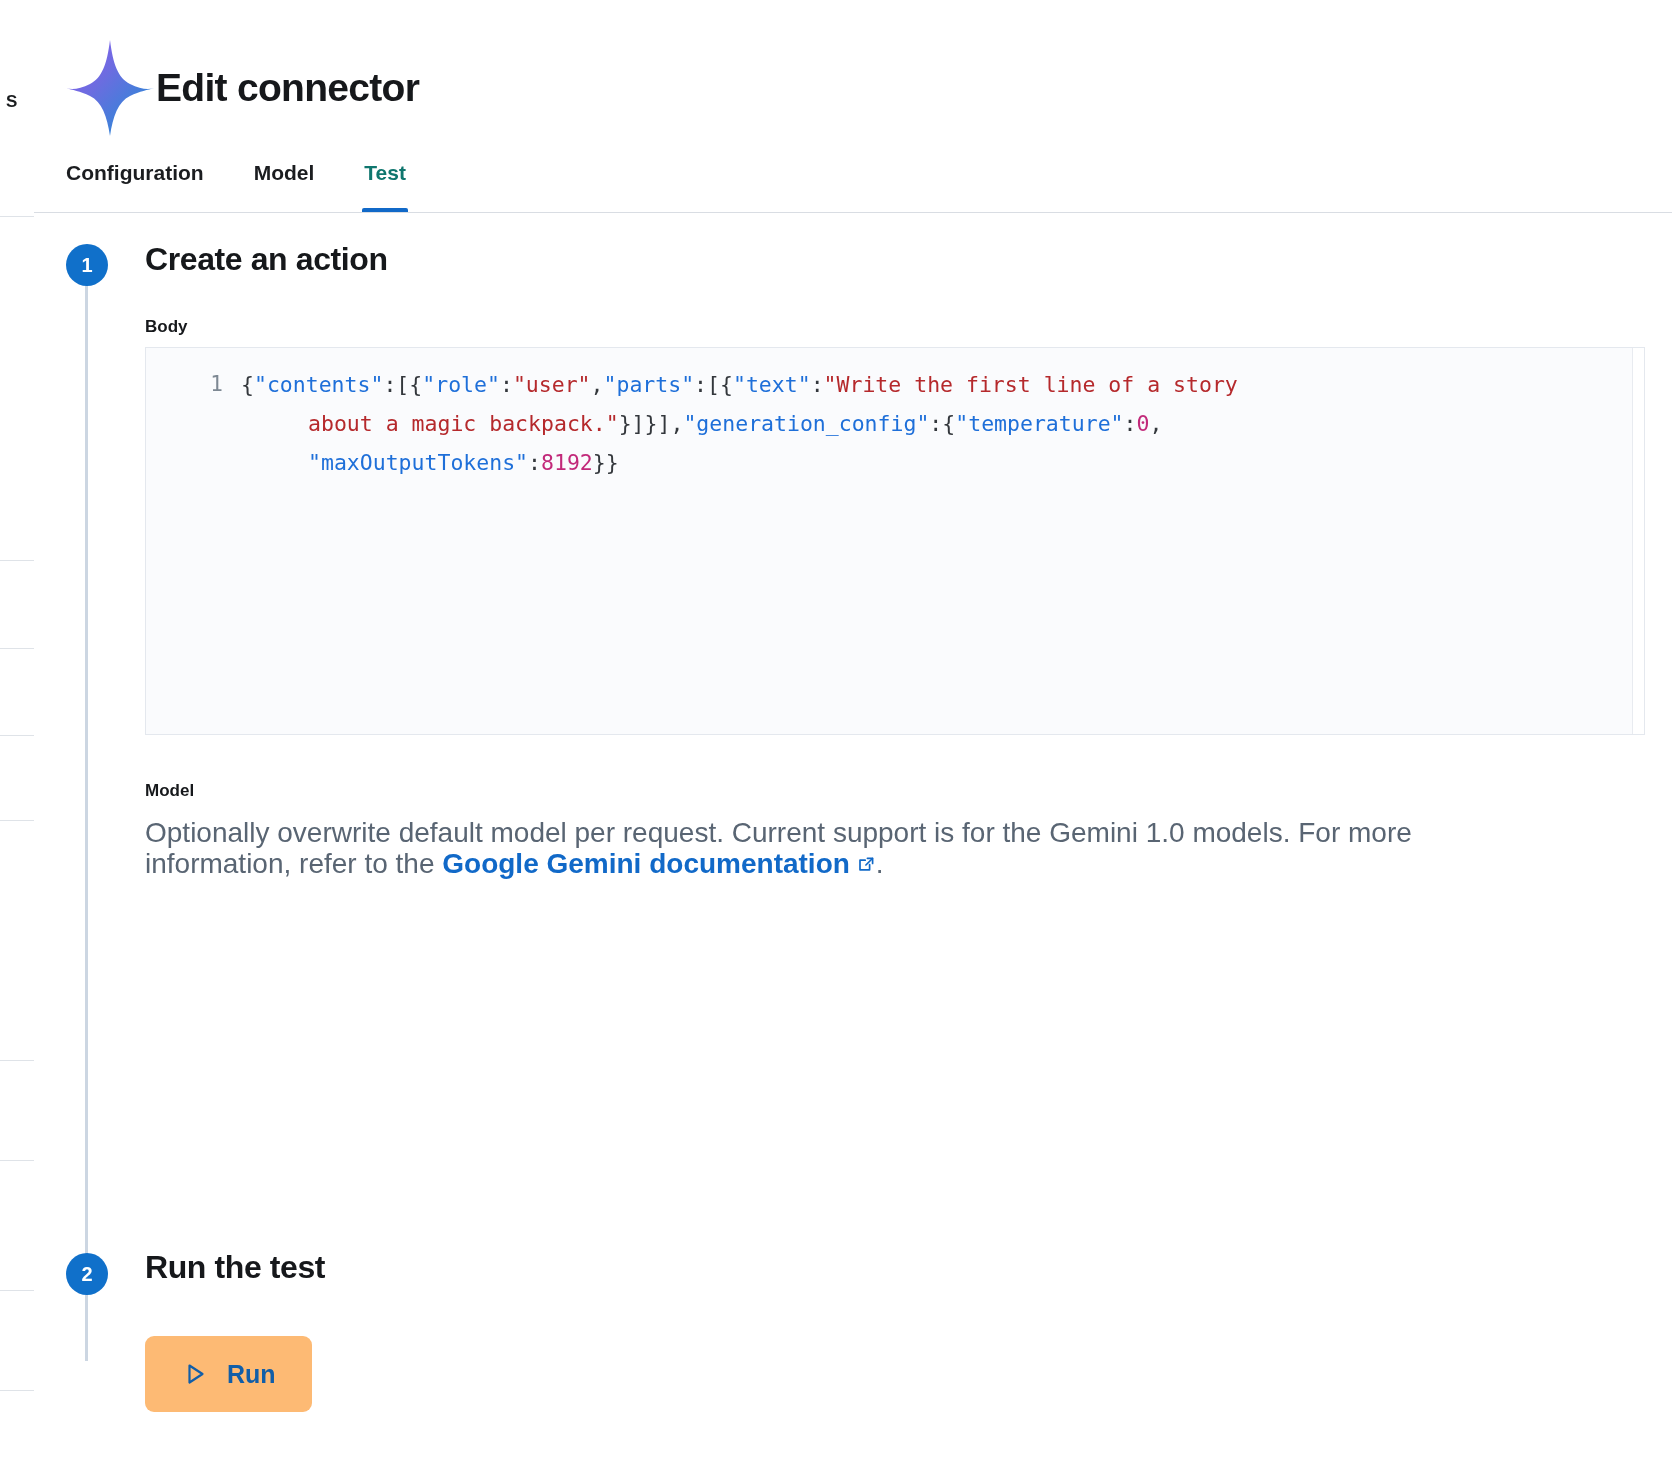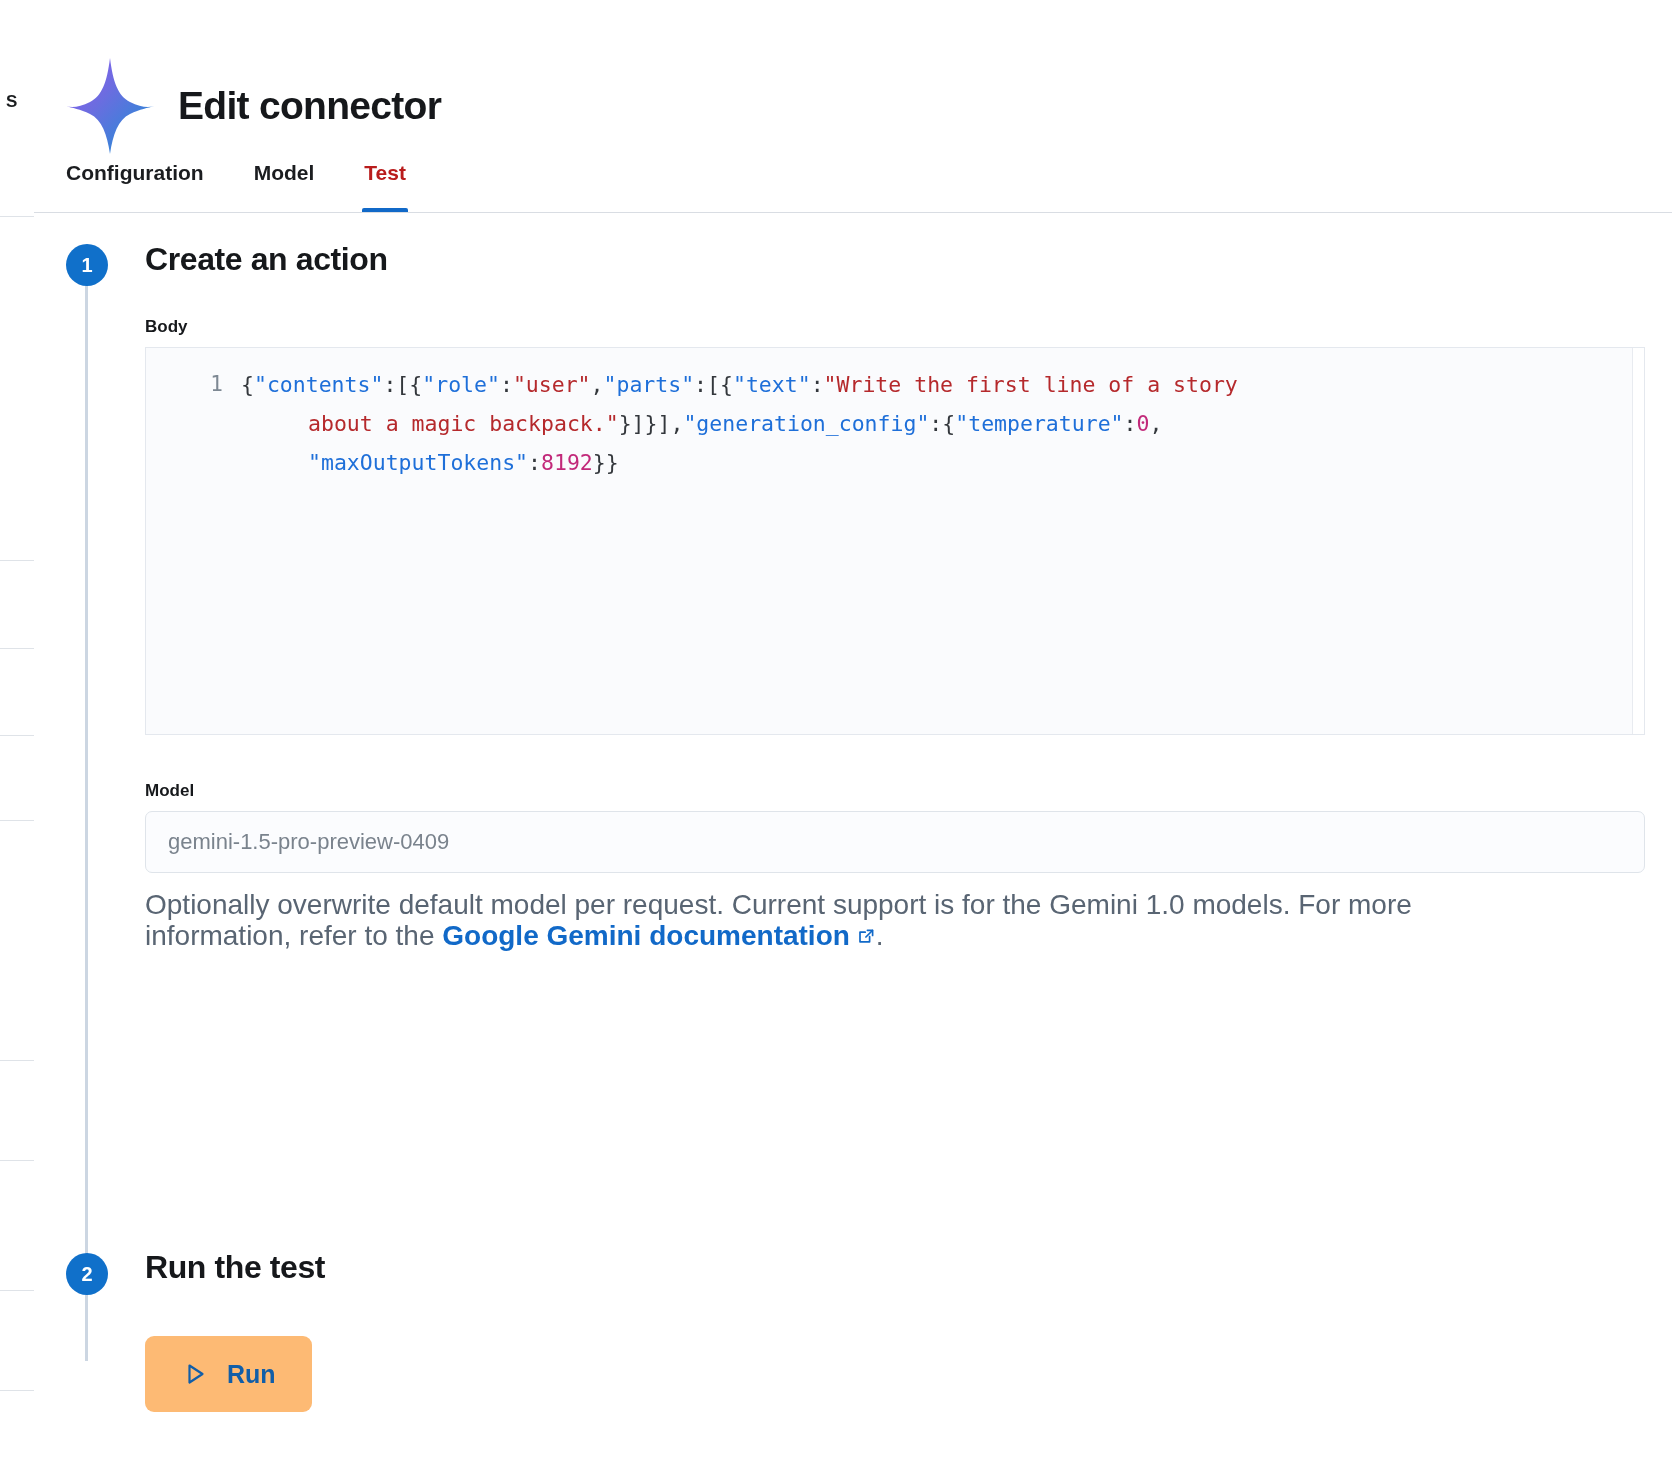--- a/index.html
+++ b/index.html
@@ -48,24 +48,23 @@
   }
 
   
   #panel-header {
     position: relative;
     height: 213px;
   }
 
   .title-row {
     position: absolute;
-    left: 30px; top: 56px;
+    left: 30px; top: 38px;
     display: flex;
     align-items: center;
-    gap: 22px;
   }
 
   .spark-icon { width: 92px; height: 100px; display: block; }
 
   .panel-title {
     font-size: 39px;
     font-weight: 700;
     letter-spacing: -0.7px;
     color: #16181b;
     white-space: nowrap;
@@ -90,21 +89,21 @@
   .tab {
     position: relative;
     font-size: 21px;
     font-weight: 700;
     color: #1b1d20;
     padding: 6px 2px 0 2px;
     height: 57px;
     cursor: pointer;
     white-space: nowrap;
   }
-  .tab.active { color: #b91c1c; }
+  .tab.active { color: #0f766e; }
   .tab.active::after {
     content: "";
     position: absolute;
     left: 0; right: 0; bottom: 0;
     height: 4px;
     background: #1169c8;
     border-radius: 2px 2px 0 0;
   }
 
   
@@ -344,21 +343,20 @@
             <div class="gutter-num">1</div>
           </div>
 
           <div class="code-area"><span class="tok-pun">{</span><span class="tok-key">"contents"</span><span class="tok-pun">:[{</span><span class="tok-key">"role"</span><span class="tok-pun">:</span><span class="tok-str">"user"</span><span class="tok-pun">,</span><span class="tok-key">"parts"</span><span class="tok-pun">:[{</span><span class="tok-key">"text"</span><span class="tok-pun">:</span><span class="tok-str">"Write the first line of a story</span><span class="ln2"><span class="tok-str">about a magic backpack."</span><span class="tok-pun">}]}],</span><span class="tok-key">"generation_config"</span><span class="tok-pun">:{</span><span class="tok-key">"temperature"</span><span class="tok-pun">:</span><span class="tok-num">0</span><span class="tok-pun">,</span></span><span class="ln3"><span class="tok-key">"maxOutputTokens"</span><span class="tok-pun">:</span><span class="tok-num">8192</span><span class="tok-pun">}}</span></span></div>
 
           <div class="code-scroll"></div>
         </div>
 
         <div class="model-block">
           <div class="field-label">Model</div>
-          <input class="text-input" type="text" placeholder="gemini-1.5-pro-preview-0409" style="">
 
           <div class="help-text">
             <span>Optionally overwrite default model per request. Current support is for the Gemini 1.0 models. For more information, refer to the</span>
             <a class="help-link"><span>Google Gemini documentation</span><span class="ext-icon"><svg width="20" height="20" viewBox="0 0 20 20">
                     <path d="M4 5.2h5.2M4 5.2v9.6h9.6V9.6" fill="none" stroke="#1169c8" stroke-width="1.7" stroke-linecap="round" stroke-linejoin="round"></path>
                     <path d="M11.4 3.3H16.6V8.5" fill="none" stroke="#1169c8" stroke-width="1.7" stroke-linecap="round" stroke-linejoin="round"></path>
                     <path d="M16.4 3.5L9.9 10" fill="none" stroke="#1169c8" stroke-width="1.7" stroke-linecap="round"></path>
                   </svg></span></a><span>.</span>
           </div>
         </div>

